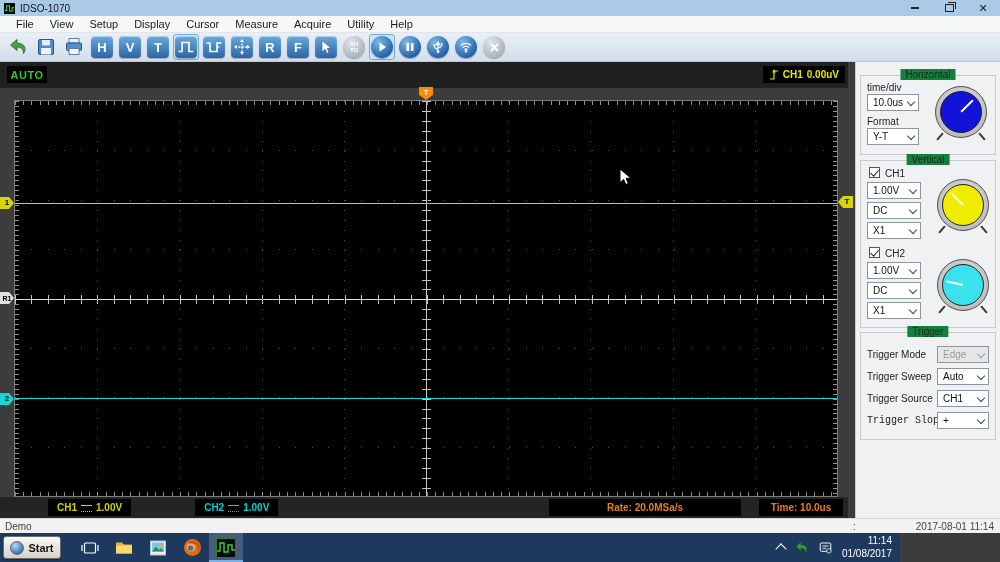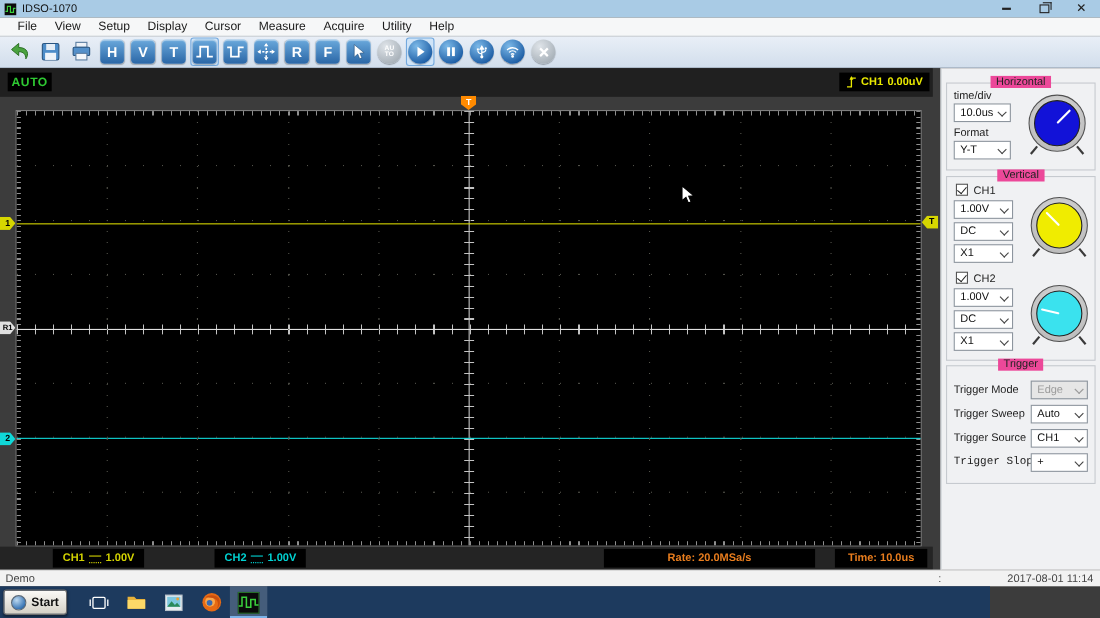--- a/index.html
+++ b/index.html
@@ -88,21 +88,21 @@
   
   .sc-bottom{position:absolute;left:0;top:435px;width:848px;height:21px;background:#242424;
              display:flex;align-items:center;font-size:10px;font-weight:bold}
   .chbox{height:17px;background:#000;display:flex;align-items:center;gap:4px;padding:0 9px}
   .dc-sym{display:inline-block;width:11px;height:5px;border-top:1px solid currentColor;
           border-bottom:1px dotted currentColor;margin-top:2px}
   .ratebox,.timebox{height:17px;background:#000;color:#e87d1e;display:flex;align-items:center;justify-content:center}
 
   
   .grp{position:absolute;left:4px;right:4px;border:1px solid #c6cacf}
-  .grp-title{position:absolute;top:-7px;left:50%;transform:translateX(-50%);background:#ec4899;
+  .grp-title{position:absolute;top:-7px;left:50%;transform:translateX(-50%);background:#15803d;
              padding:0 5px;font-size:10px;color:#222;white-space:nowrap}
   .lbl{position:absolute;font-size:10px;color:#222}
   .dd{position:absolute;height:17px;background:#fff;border:1px solid #8d959e;box-sizing:border-box;
       display:flex;align-items:center;justify-content:space-between;padding:0 4px 0 5px;font-size:10px;color:#111}
   .dd .chev{width:5px;height:5px;border-right:1.3px solid #444;border-bottom:1.3px solid #444;
             transform:rotate(45deg);margin-top:-2px;flex:none}
   .dd.dis{background:#e6e6e6;color:#9b9b9b}
   .dd.dis .chev{border-color:#9b9b9b}
   .cb{position:absolute;width:11px;height:11px;background:#fff;border:1px solid #555;box-sizing:border-box}
   .cb .ck{position:absolute;left:2px;top:0px;width:4px;height:7px;border-right:1.6px solid #222;
@@ -501,17 +501,32 @@
       </svg>
     </div>
     <div class="task-ico active">
       <svg width="20" height="20" viewBox="0 0 20 20">
         <rect width="20" height="20" fill="#0a0a0a"></rect>
         <rect x="0.5" y="0.5" width="19" height="19" fill="none" stroke="#2a7a2d"></rect>
         <polyline points="1,13 4,13 4,5 8,5 8,14 12,14 12,7 16,7 16,12 19,12" fill="none" stroke="#3ad03c" stroke-width="1.4"></polyline>
       </svg>
     </div>
   </div>
+  <div class="tray">
+    <span class="chev-up"></span>
+    <svg width="15" height="15" viewBox="0 0 20 20">
+      <path d="M9 3 L3 8.5 L9 14 V10.5 C13.5 10.5 15.5 13 15.5 17 C18 13 17.5 6.8 9 6.8 Z" fill="#35a03a" stroke="#1d6b22" stroke-width="0.8"></path>
+    </svg>
+    <svg width="15" height="15" viewBox="0 0 20 20">
+      <rect x="3" y="4" width="14" height="11" rx="1.5" fill="none" stroke="#fff" stroke-width="1.3"></rect>
+      <path d="M6 8 h8 M6 11 h5" stroke="#fff" stroke-width="1.2"></path>
+      <circle cx="14.5" cy="14.5" r="3" fill="#1d3a5e" stroke="#fff" stroke-width="1"></circle>
+    </svg>
+    <div class="clock">
+      <div>11:14</div>
+      <div>01/08/2017</div>
+    </div>
+  </div>
 </div>
 
 <svg class="cursor" width="13" height="19" viewBox="0 0 13 19">
   <path d="M1 1 L1 14.5 L4.6 11.4 L6.8 16.6 L9.3 15.5 L7.1 10.4 L11.8 10 Z" fill="#fff" stroke="#000" stroke-width="1"></path>
 </svg>
 
 </body></html>

